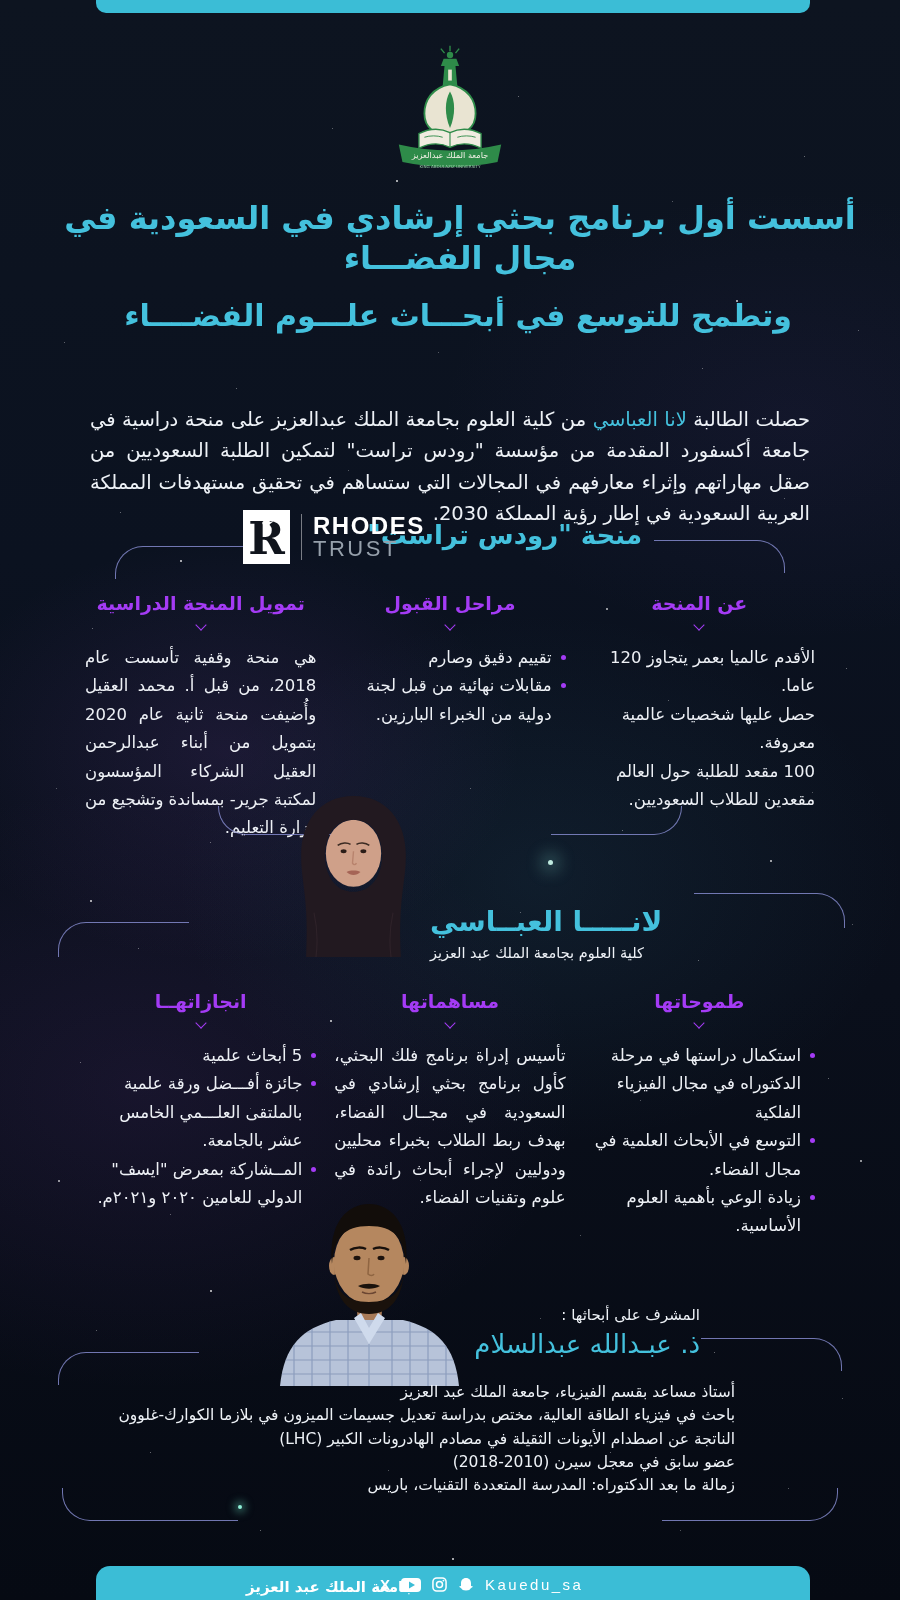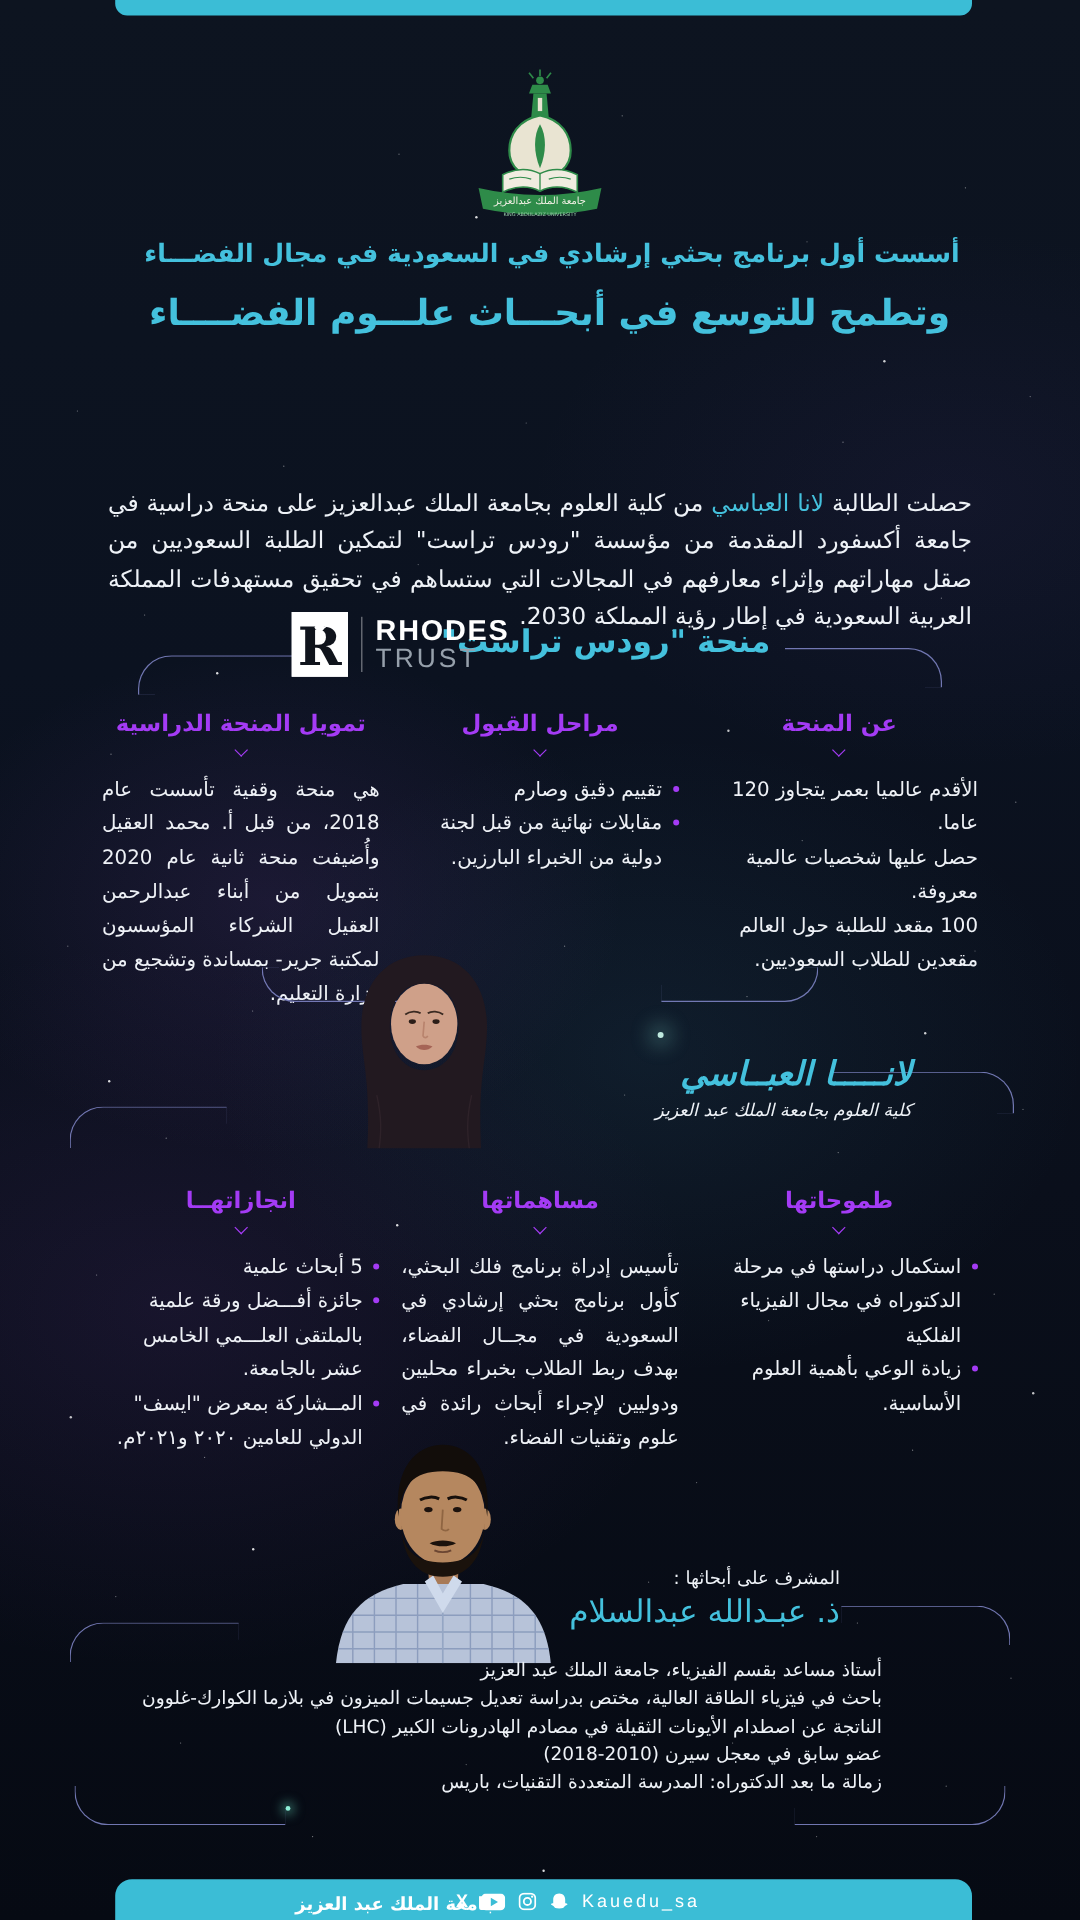--- a/index.html
+++ b/index.html
@@ -32,24 +32,24 @@
     788px 1488px rgba(255,255,255,.45),260px 1530px rgba(255,255,255,.5),680px 1530px rgba(255,255,255,.4);}
   .stars-b{position:absolute;left:0;top:0;width:2px;height:2px;border-radius:50%;background:transparent;
     box-shadow:396px 180px rgba(255,255,255,.85),736px 300px rgba(255,255,255,.8),180px 560px rgba(255,255,255,.85),
     606px 608px rgba(255,255,255,.75),90px 900px rgba(255,255,255,.85),770px 860px rgba(255,255,255,.8),
     330px 1020px rgba(255,255,255,.85),860px 1160px rgba(255,255,255,.75),210px 1290px rgba(255,255,255,.85),
     658px 1412px rgba(255,255,255,.8),452px 1558px rgba(255,255,255,.85),58px 1180px rgba(255,255,255,.75);}
   .glow1{position:absolute;left:238px;top:1505px;width:4px;height:4px;border-radius:50%;background:#8ff0d8;box-shadow:0 0 9px 3px rgba(110,230,200,.5);}
   .glow2{position:absolute;left:548px;top:860px;width:5px;height:5px;border-radius:50%;background:#bfeadf;box-shadow:0 0 16px 7px rgba(120,200,190,.3);}
 
   .top-bar{position:absolute;left:96px;top:0;width:714px;height:13px;background:#3bbdd6;border-radius:0 0 10px 10px;}
-  .kau-logo{position:absolute;left:384px;top:56px;}
+  .kau-logo{position:absolute;left:384px;top:44px;}
 
   .headline{position:absolute;left:0;right:0;top:198px;text-align:center;}
-  .h1{font-size:21px;font-weight:bold;color:#44c1dd;line-height:1.25;padding-left:20px;}
+  .h1{font-size:32px;font-weight:bold;color:#44c1dd;line-height:1.25;padding-left:20px;}
   .h2{font-size:41px;font-weight:bold;color:#f4f6fa;margin-top:21px;line-height:1.2;}
   .h2 .cy{color:#44c1dd;} .h2 .pu{color:#8d2cf0;}
   .h3{font-size:30px;font-weight:bold;color:#44c1dd;margin-top:20px;line-height:1.2;padding-left:16px;}
 
   .intro{position:absolute;left:90px;top:384px;width:720px;font-size:19.5px;line-height:1.62;text-align:justify;color:#eef2f7;}
   .intro .cy{color:#44c1dd;}
 
   .br{position:absolute;border:0 solid rgba(132,138,205,.85);}
   .br.tl{border-top-width:1.5px;border-left-width:1.5px;border-top-left-radius:28px;}
   .br.tr{border-top-width:1.5px;border-right-width:1.5px;border-top-right-radius:28px;}
@@ -71,21 +71,21 @@
   .col-h{text-align:center;color:#a43bf5;font-size:19px;font-weight:bold;}
   .chev-wrap{text-align:center;margin-top:7px;height:10px;line-height:0;}
   .chev{display:inline-block;width:7px;height:7px;border-left:1.6px solid #a43bf5;border-bottom:1.6px solid #a43bf5;transform:rotate(-45deg);}
   .col-body{margin-top:13px;font-size:16.5px;line-height:1.72;color:#eef1f6;}
   .col-body p{margin:0;text-align:right;}
   .col-body p.just{text-align:justify;}
   .li{display:flex;gap:9px;align-items:flex-start;}
   .dot{flex:none;width:5px;height:5px;border-radius:50%;background:#a43bf5;margin-top:11px;}
 
   .lana-photo{position:absolute;left:283px;top:794px;}
-  .lana-block{position:absolute;right:140px;top:878px;width:330px;text-align:right;font-style:italic;}
+  .lana-block{position:absolute;right:140px;top:905px;width:330px;text-align:left;}
   .lana-name{font-size:28px;font-weight:bold;color:#44c1dd;}
   .lana-sub{margin-top:7px;font-size:14.5px;color:#eef2f7;}
 
   .sup-photo{position:absolute;left:252px;top:1186px;}
   .sup-block{position:absolute;right:200px;top:1306px;width:400px;text-align:right;}
   .sup-label{font-size:15px;color:#eef2f7;}
   .sup-name{margin-top:5px;font-size:26px;font-weight:normal;color:#44c1dd;}
   .sup-bio{position:absolute;right:165px;top:1381px;width:640px;font-size:15.5px;line-height:1.5;text-align:right;color:#eef2f7;}
 
   .footer-bar{position:absolute;left:96px;top:1566px;width:714px;height:48px;background:#3bbdd6;border-radius:14px;}
@@ -220,20 +220,24 @@
   </div>
 
   <div class="cols cols2">
     <div class="col">
       <div class="col-h">طموحاتها</div>
       <div class="chev-wrap"><span class="chev"></span></div>
       <div class="col-body">
         <div class="li">
             <span class="dot"></span>
             <span>استكمال دراستها في مرحلة الدكتوراه في مجال الفيزياء الفلكية</span>
+          </div>
+        <div class="li">
+            <span class="dot"></span>
+            <span>التوسع في الأبحاث العلمية في مجال الفضاء.</span>
           </div>
         <div class="li">
             <span class="dot"></span>
             <span>زيادة الوعي بأهمية العلوم الأساسية.</span>
           </div>
       </div>
     </div>
     <div class="col">
       <div class="col-h">مساهماتها</div>
       <div class="chev-wrap"><span class="chev"></span></div>

